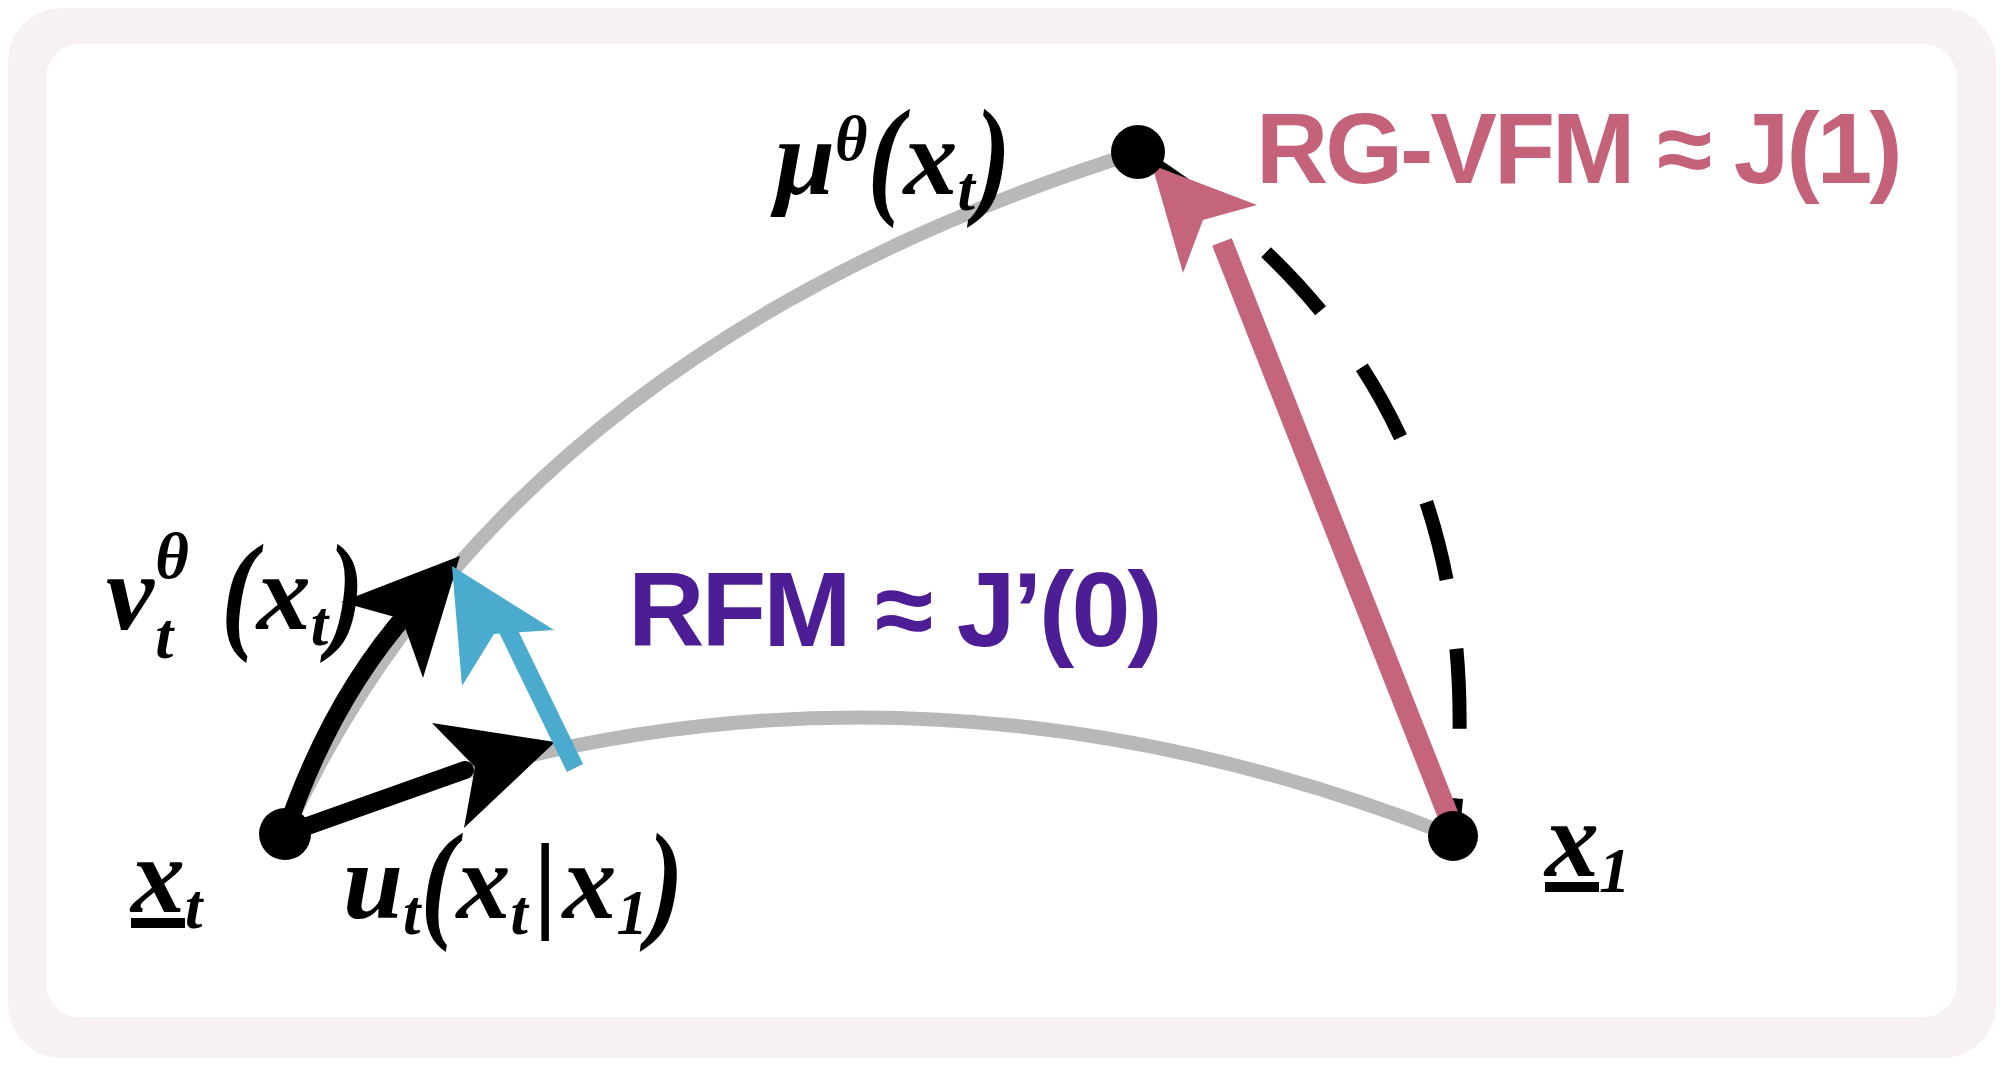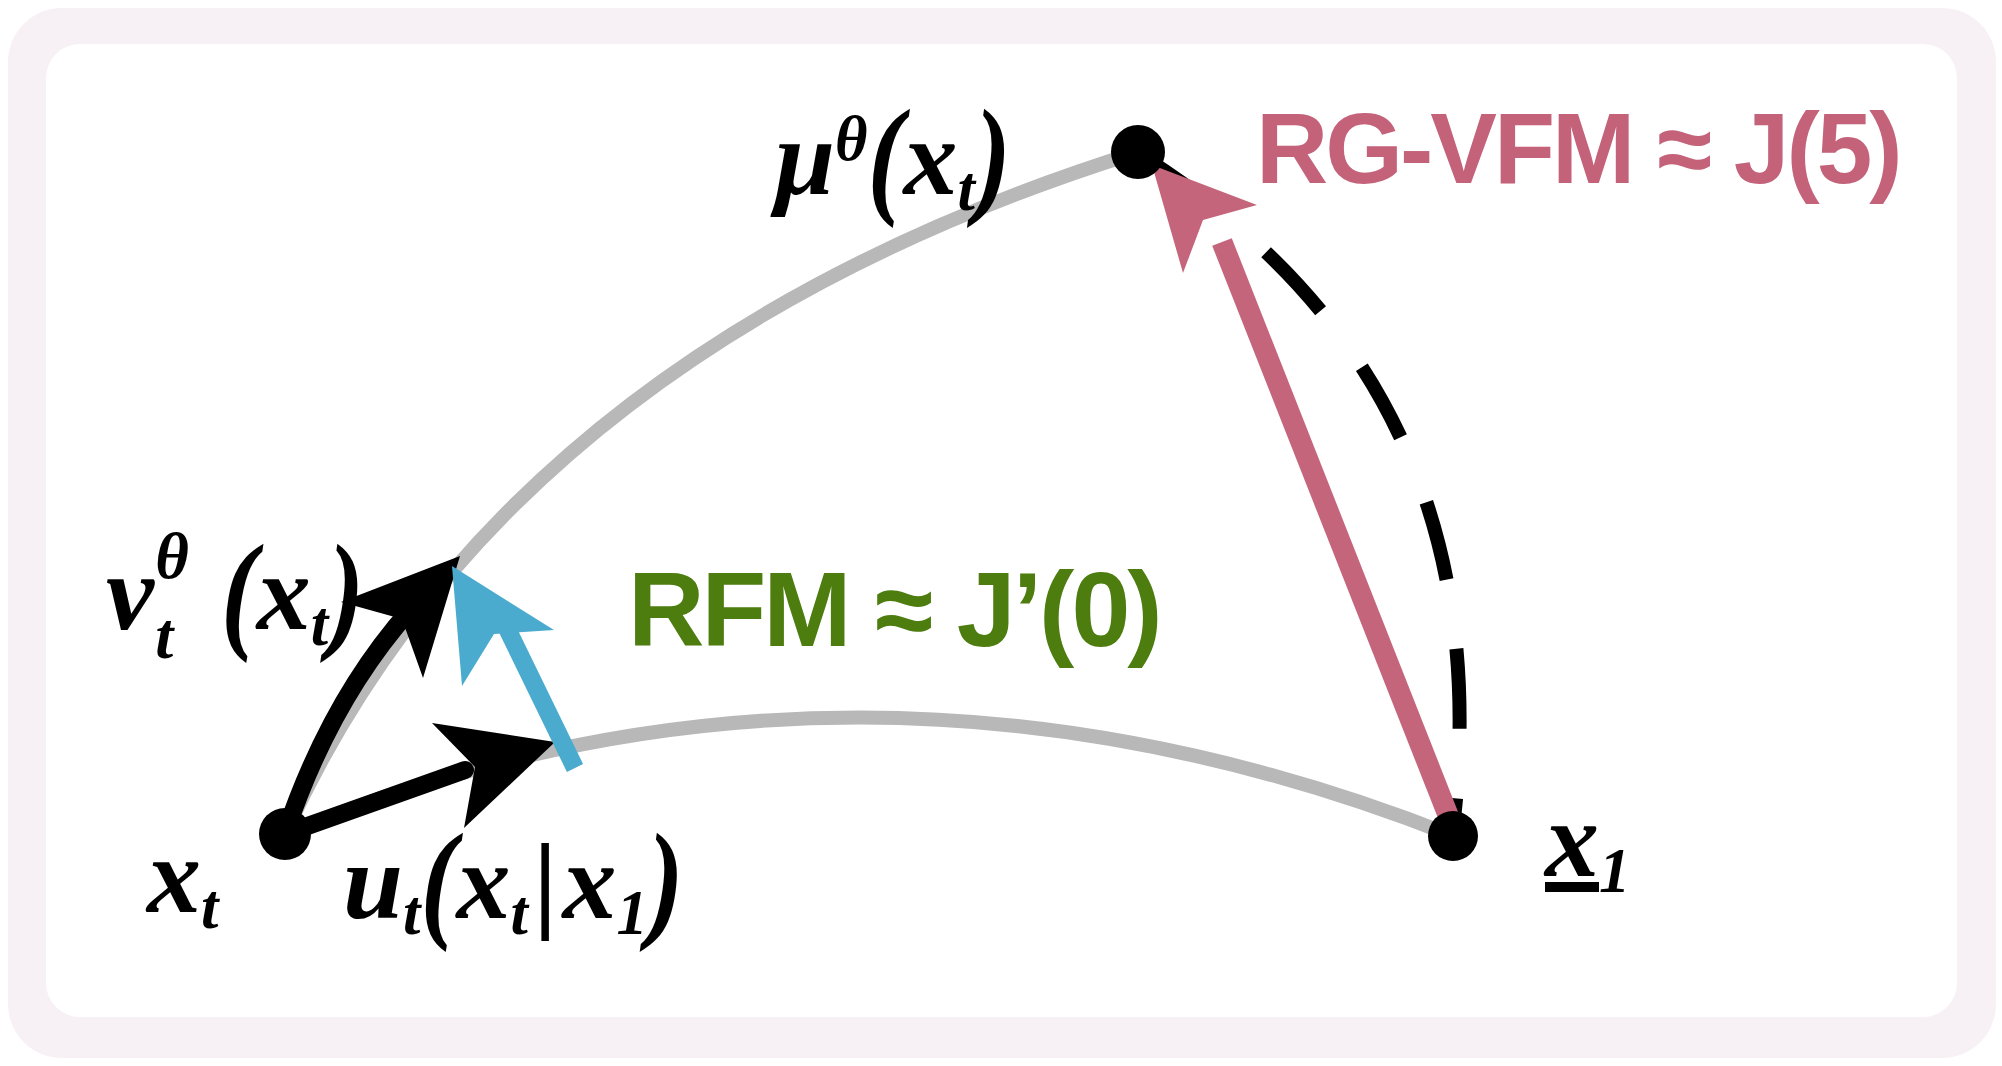--- a/index.html
+++ b/index.html
@@ -28,24 +28,24 @@
   .math .paren{display:inline-block;transform:scaleY(1.22);transform-origin:50% 60%;}
   .math .bar{font-style:normal;padding:0 0.05em;}
   
   .ss{position:relative;display:inline-block;width:0.62em;height:0.88em;}
   .ss .t{position:absolute;left:0.02em;top:-10px;font-size:0.6em;}
   .ss .b{position:absolute;left:0.02em;top:70px;font-size:0.6em;}
 
   .sans-tag{font-weight:bold;letter-spacing:-3px;}
   #lbl-mu   {left:775px;top:104px;font-size:108px;font-family:Liberation Serif, serif;}
   #lbl-v    {left:106px;top:534px;font-size:108px;}
-  #lbl-xt   {left:147px;top:822px;font-size:108px;}
+  #lbl-xt   {left:131px;top:822px;font-size:108px;text-decoration:underline;}
   #lbl-u    {left:343px;top:828px;font-size:108px;}
   #lbl-x1   {left:1545px;top:786px;font-size:108px;text-decoration:underline;}
-  #lbl-rfm  {left:628px;top:556px;font-size:106px;color:#4d7c0f;}
+  #lbl-rfm  {left:628px;top:556px;font-size:106px;color:#4c1d95;}
   #lbl-rgvfm{left:1256px;top:98px;font-size:100px;color:#c4627a;}
 </style>
 </head>
 <body>
 
 <div class="frame"></div>
 <div class="panel"></div>
 
 <svg class="overlay" viewBox="0 0 2002 1066">
 
@@ -76,21 +76,21 @@
 
   <circle cx="285" cy="834" r="26" fill="#000000"></circle>
   <circle cx="1138" cy="152" r="27" fill="#000000"></circle>
   <circle cx="1453" cy="836" r="25" fill="#000000"></circle>
 </svg>
 
 <div class="lbl math" id="lbl-mu">
   <span>μ</span><span class="sup">θ</span><span class="paren">(</span><span>x</span><span class="sub">t</span><span class="paren">)</span>
 </div>
 
-<div class="lbl sans-tag" id="lbl-rgvfm">RG-VFM ≈ J(5)</div>
+<div class="lbl sans-tag" id="lbl-rgvfm">RG-VFM ≈ J(1)</div>
 
 <div class="lbl math" id="lbl-v">
   <span>v</span><span class="ss"><span class="t">θ</span><span class="b">t</span></span><span class="paren">(</span><span>x</span><span class="sub">t</span><span class="paren">)</span>
 </div>
 
 <div class="lbl sans-tag" id="lbl-rfm">RFM ≈ J’(0)</div>
 
 <div class="lbl math" id="lbl-xt">
   <span>x</span><span class="sub">t</span>
 </div>

